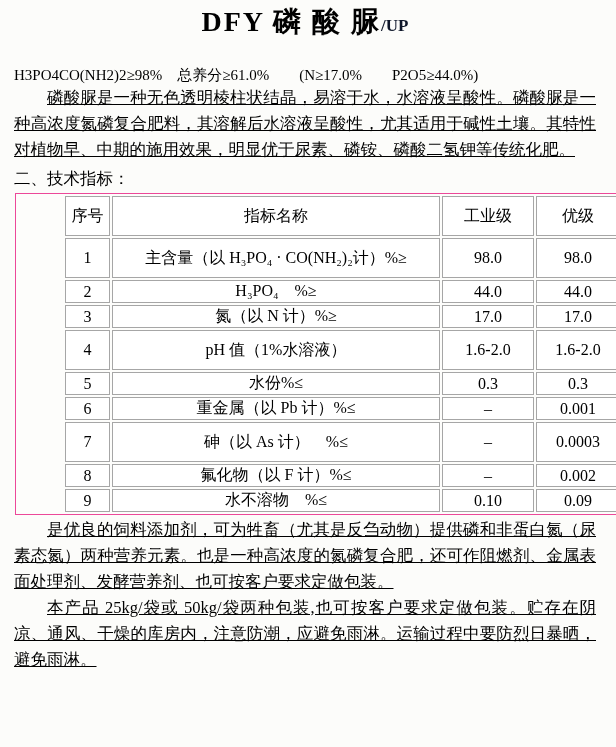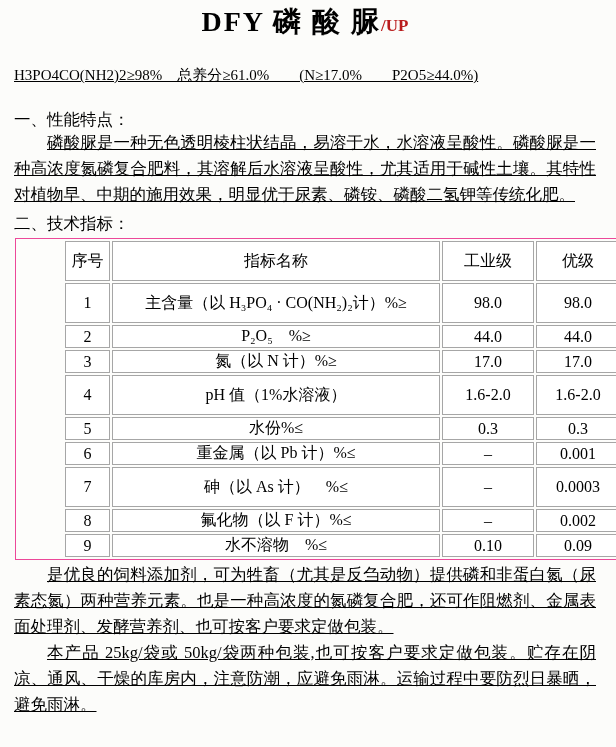--- a/index.html
+++ b/index.html
@@ -24,29 +24,28 @@
     text-align: center;
     font-size: 28px;
     font-weight: bold;
     letter-spacing: 2px;
     line-height: 36px;
     white-space: pre-wrap;
   }
   .title-suffix {
     font-size: 17px;
     font-weight: bold;
-    color: #b91c1c;
+    color: #0f172a;
     letter-spacing: 0;
   }
   .specs-line {
     margin-top: 22px;
     font-size: 15px;
     line-height: 19px;
     white-space: pre-wrap;
-    text-decoration: underline;
   }
   .sec-heading {
     margin-top: 5px;
     font-size: 16.5px;
     line-height: 21px;
   }
   .sec-heading.first {
     margin-top: 24px;
   }
   .para {
@@ -90,21 +89,20 @@
 </style>
 </head>
 <body>
 
 <div class="doc">
 
   <div class="title"><span>DFY 磷 酸 脲</span><span class="title-suffix">/UP</span></div>
 
   <div class="specs-line">H3PO4CO(NH2)2≥98%　总养分≥61.0%　　(N≥17.0%　　P2O5≥44.0%)</div>
 
-  <div class="sec-heading first">一、性能特点：</div>
   <p class="para">磷酸脲是一种无色透明棱柱状结晶，易溶于水，水溶液呈酸性。磷酸脲是一种高浓度氮磷复合肥料，其溶解后水溶液呈酸性，尤其适用于碱性土壤。其特性对植物早、中期的施用效果，明显优于尿素、磷铵、磷酸二氢钾等传统化肥。</p>
 
   <div class="sec-heading">二、技术指标：</div>
 
   <table class="spec-table">
     <colgroup>
       <col class="c-no">
         <col class="c-name">
         <col class="c-ind">
         <col class="c-pre">
@@ -117,21 +115,21 @@
         <th>优级</th>
       </tr>
       <tr class="tall">
         <td>1</td>
         <td>主含量（以 H₃PO₄ · CO(NH₂)₂计）%≥</td>
         <td>98.0</td>
         <td>98.0</td>
       </tr>
       <tr class="short">
         <td>2</td>
-        <td>P₂O₅　%≥</td>
+        <td>H₃PO₄　%≥</td>
         <td>44.0</td>
         <td>44.0</td>
       </tr>
       <tr class="short">
         <td>3</td>
         <td>氮（以 N 计）%≥</td>
         <td>17.0</td>
         <td>17.0</td>
       </tr>
       <tr class="tall">

